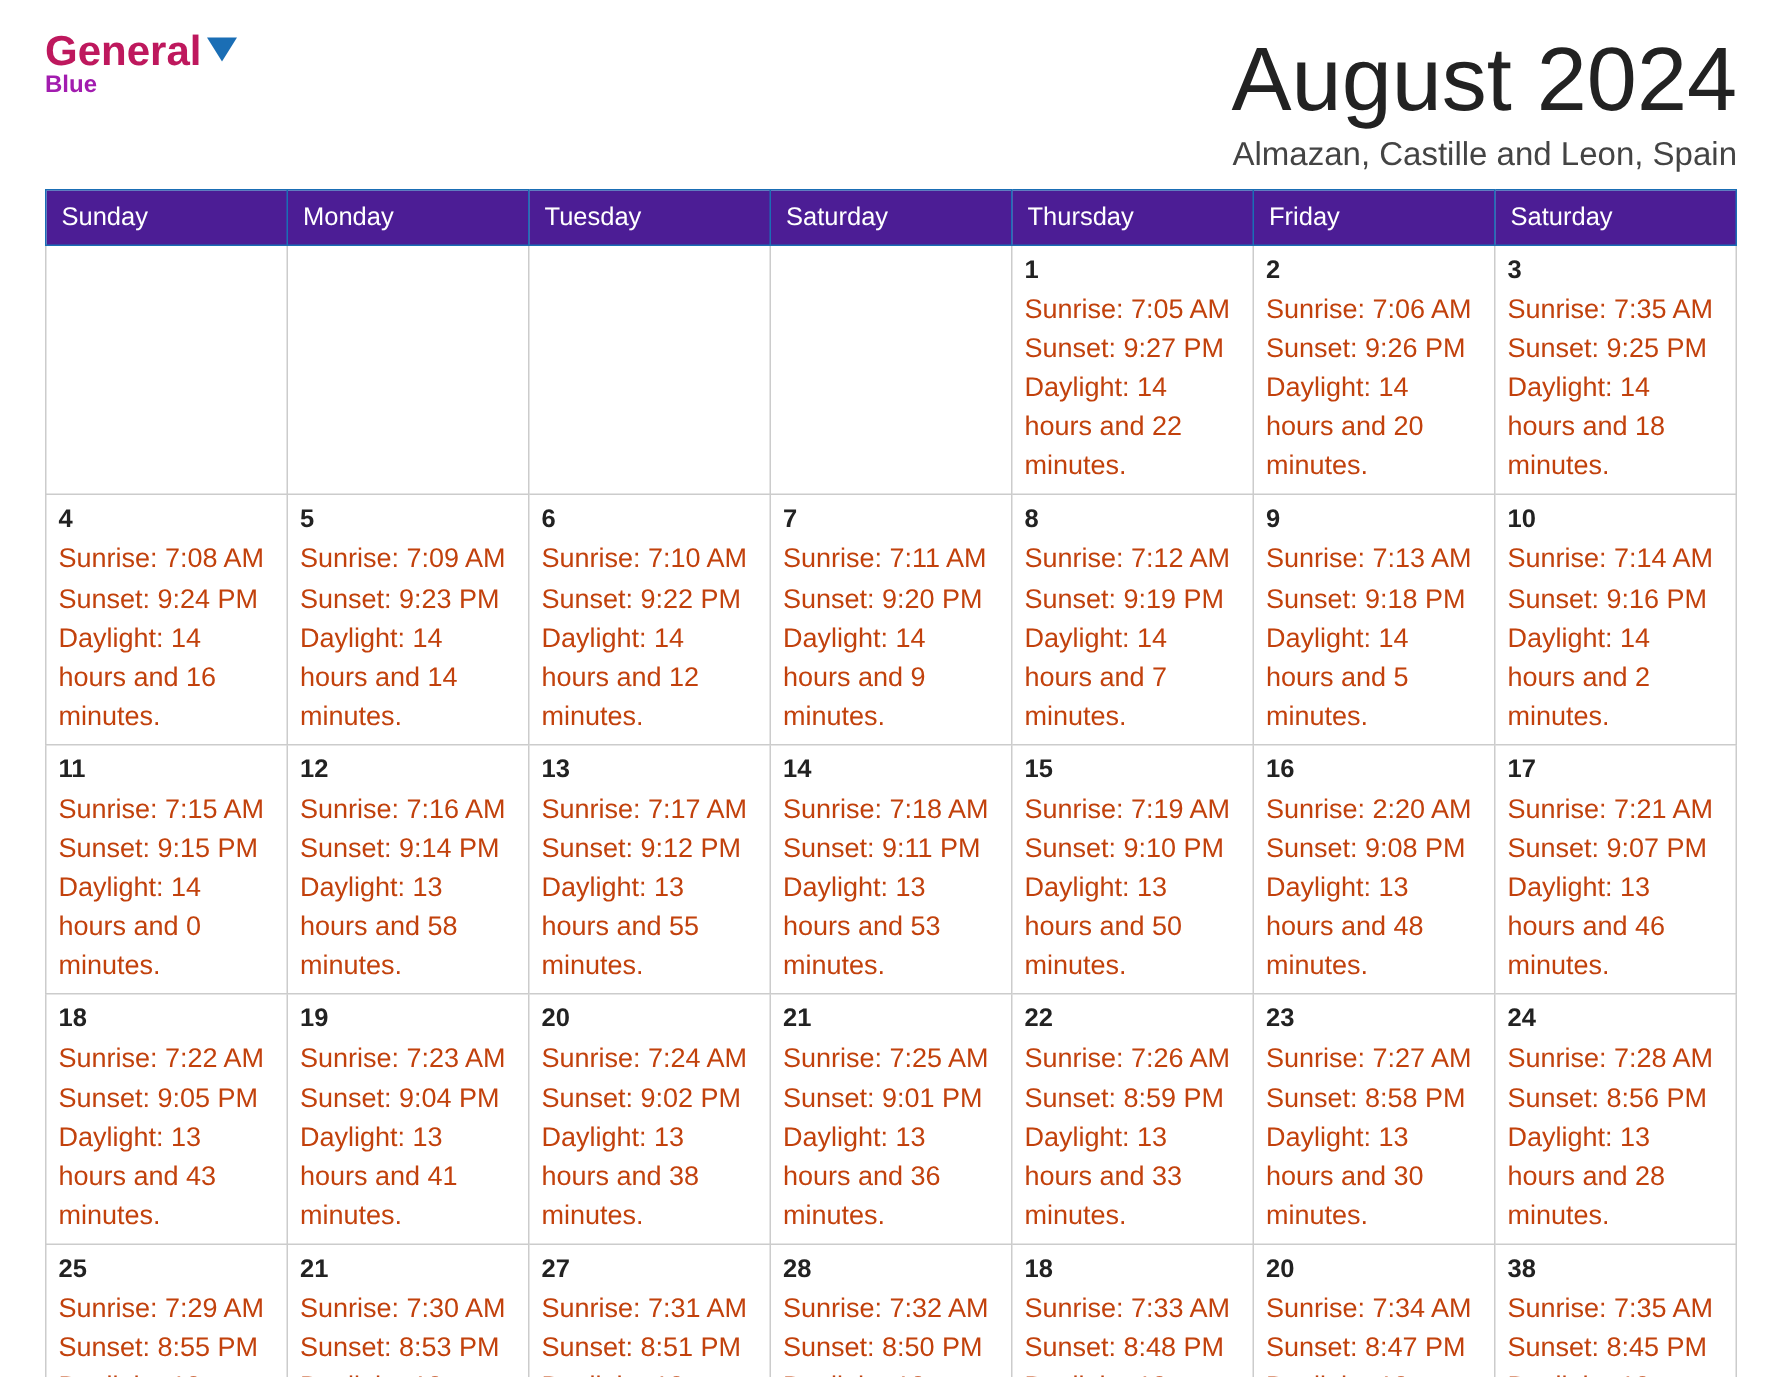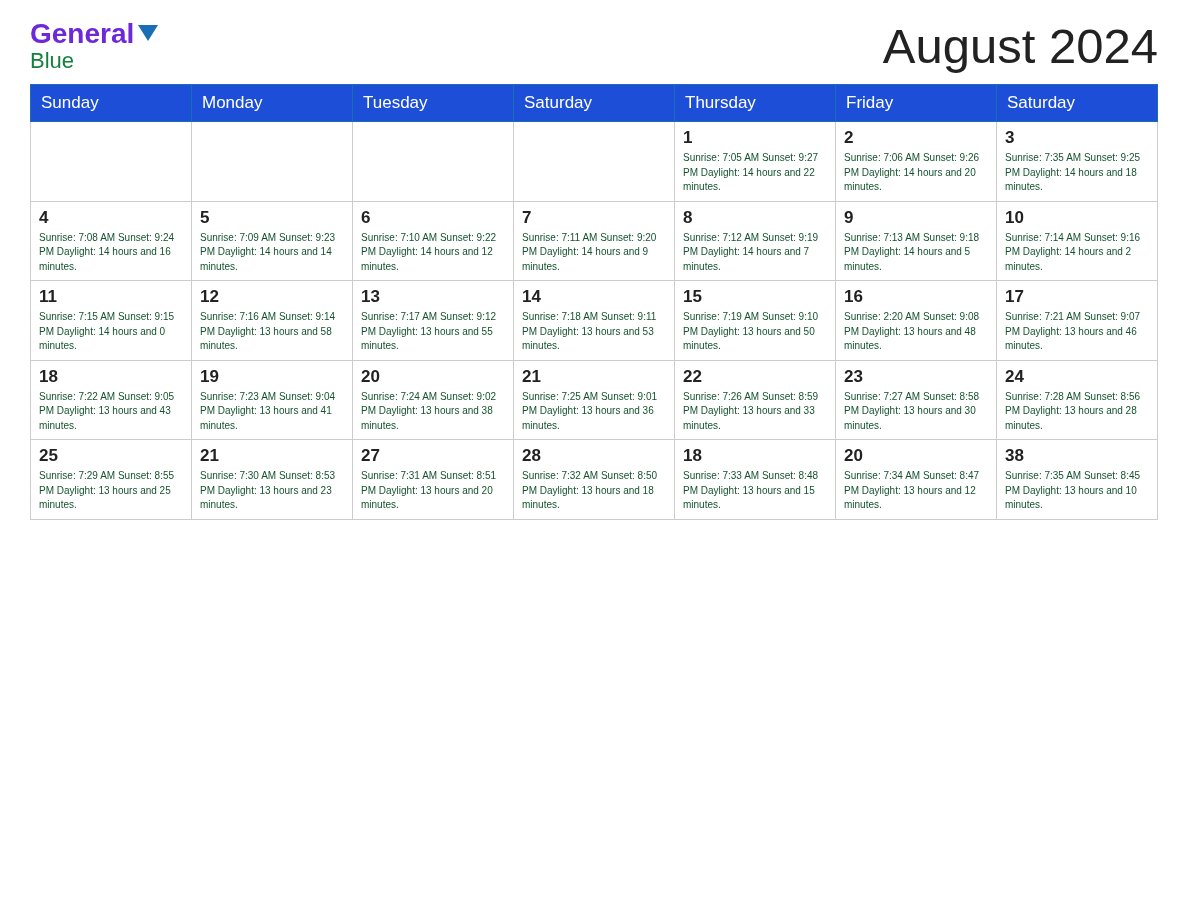--- a/index.html
+++ b/index.html
@@ -17,60 +17,60 @@
       margin-bottom: 10px;
     }
     .logo {
       display: flex;
       flex-direction: column;
       align-items: flex-start;
     }
     .logo-general {
       font-size: 28px;
       font-weight: bold;
-      color: #6d28d9;
+      color: #be185d;
       line-height: 1;
     }
     .logo-blue {
-      color: #15803d;
-      font-size: 22px;
-      font-weight: normal;
+      color: #a21caf;
+      font-size: 16px;
+      font-weight: bold;
       display: flex;
       align-items: center;
     }
     .logo-triangle {
       width: 0;
       height: 0;
       border-left: 10px solid transparent;
       border-right: 10px solid transparent;
       border-top: 16px solid #1a6eb5;
       margin-left: 4px;
       margin-bottom: 2px;
     }
     .title-area {
       text-align: right;
     }
     .month-title {
-      font-size: 49px;
+      font-size: 60px;
       font-weight: normal;
       color: #222;
       line-height: 1.1;
     }
     .location-title {
       font-size: 22px;
       color: #444;
       margin-top: 4px;
     }
     .calendar-table {
       width: 100%;
       border-collapse: collapse;
       margin-top: 10px;
     }
     .calendar-table th {
-      background-color: #1d4ed8;
+      background-color: #4c1d95;
       color: #fff;
       font-size: 17px;
       font-weight: normal;
       padding: 8px 10px;
       text-align: left;
       border: 1px solid #1a6eb5;
     }
     .calendar-table td {
       border: 1px solid #ccc;
       vertical-align: top;
@@ -80,22 +80,22 @@
       color: #222;
       min-height: 90px;
     }
     .day-number {
       font-size: 17px;
       font-weight: bold;
       color: #222;
       margin-bottom: 3px;
     }
     .day-info {
-      font-size: 10px;
-      color: #14532d;
+      font-size: 18px;
+      color: #c2410c;
       line-height: 1.45;
     }
     .empty-cell {
       background: #fff;
     }
     tr:not(:last-child) td {
       border-bottom: 1px solid #ccc;
     }
   </style>
 </head>
@@ -104,20 +104,21 @@
 <div class="header-area">
   <div class="logo">
     <div style="display:flex; align-items:center;">
       <span class="logo-general">General</span>
       <div class="logo-triangle"></div>
     </div>
     <span class="logo-blue">Blue</span>
   </div>
   <div class="title-area">
     <div class="month-title">August 2024</div>
+    <div class="location-title">Almazan, Castille and Leon, Spain</div>
   </div>
 </div>
 
 <table class="calendar-table">
   <thead>
     <tr>
     <th>Sunday</th>
         <th>Monday</th>
         <th>Tuesday</th>
         <th>Saturday</th>

